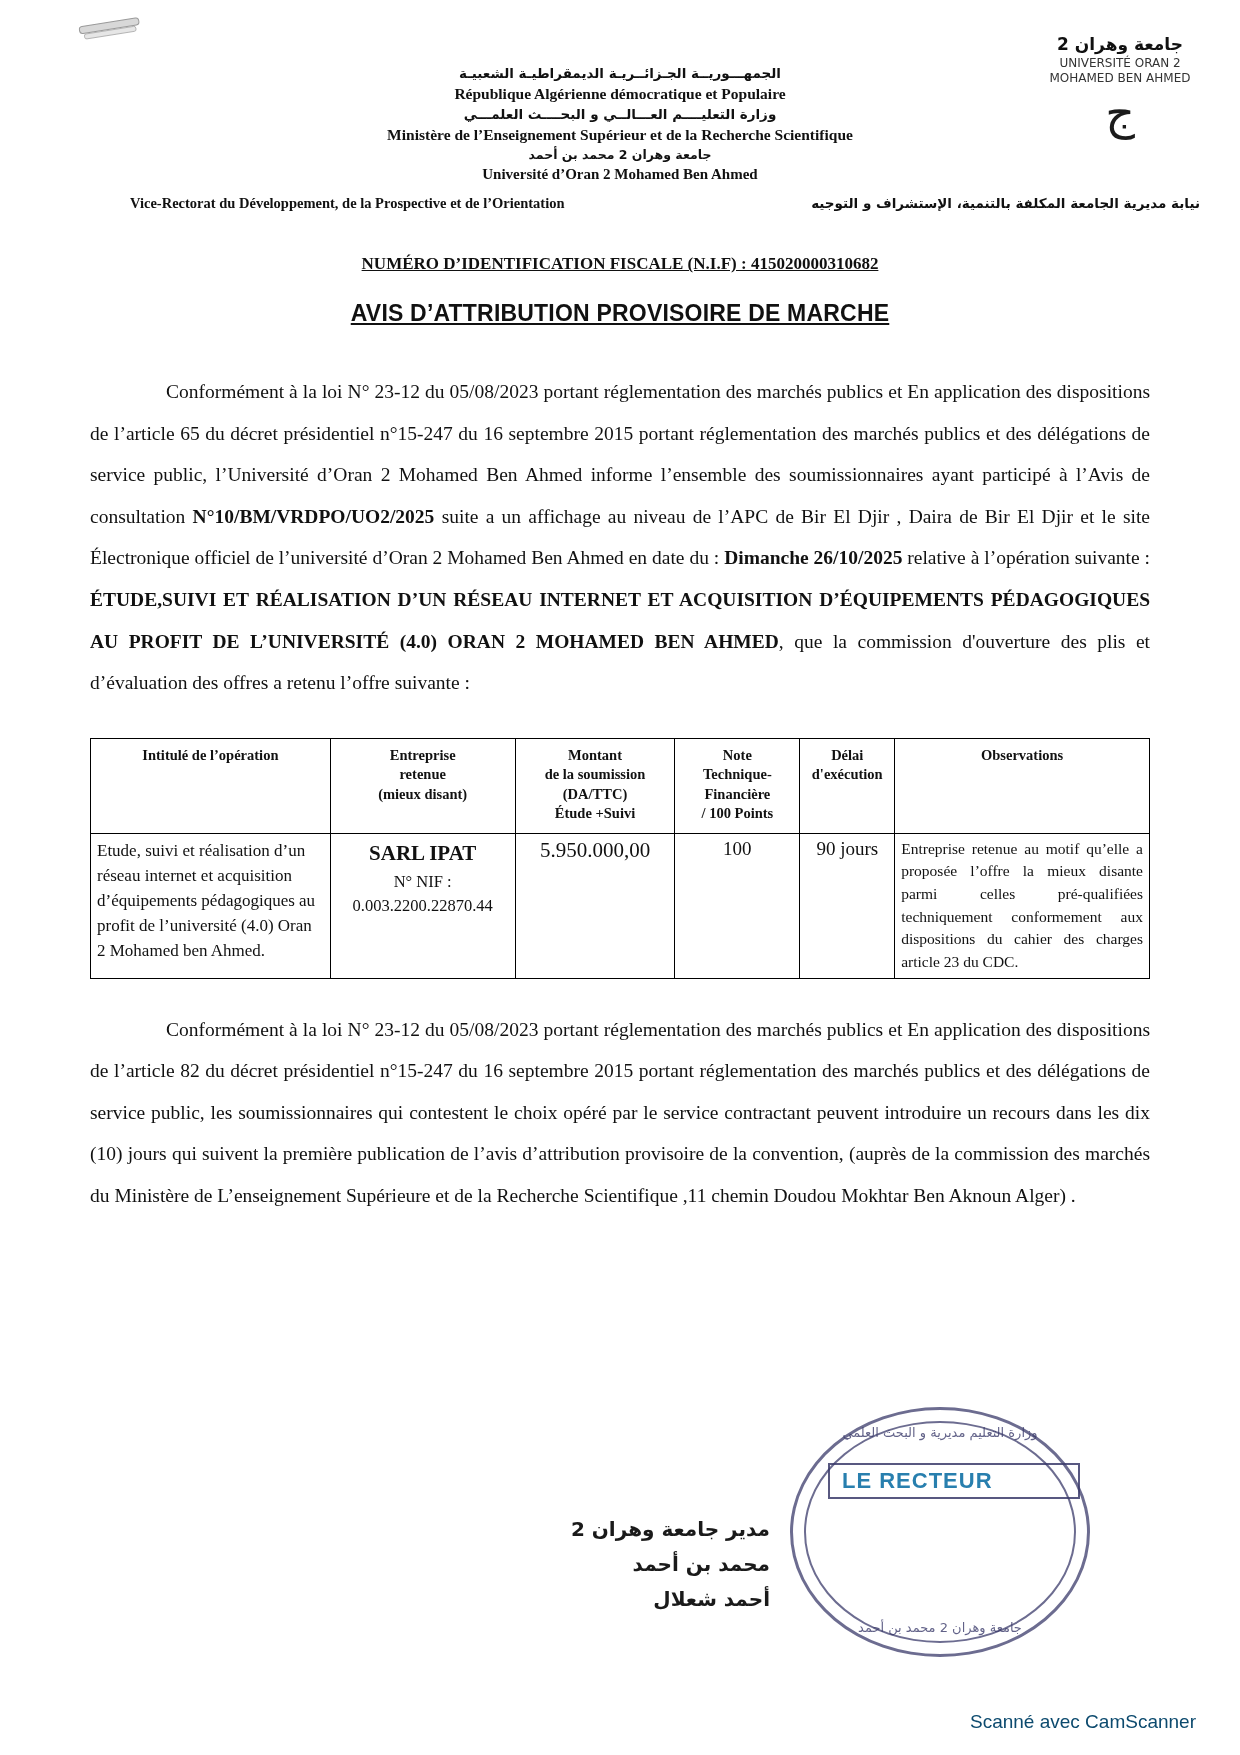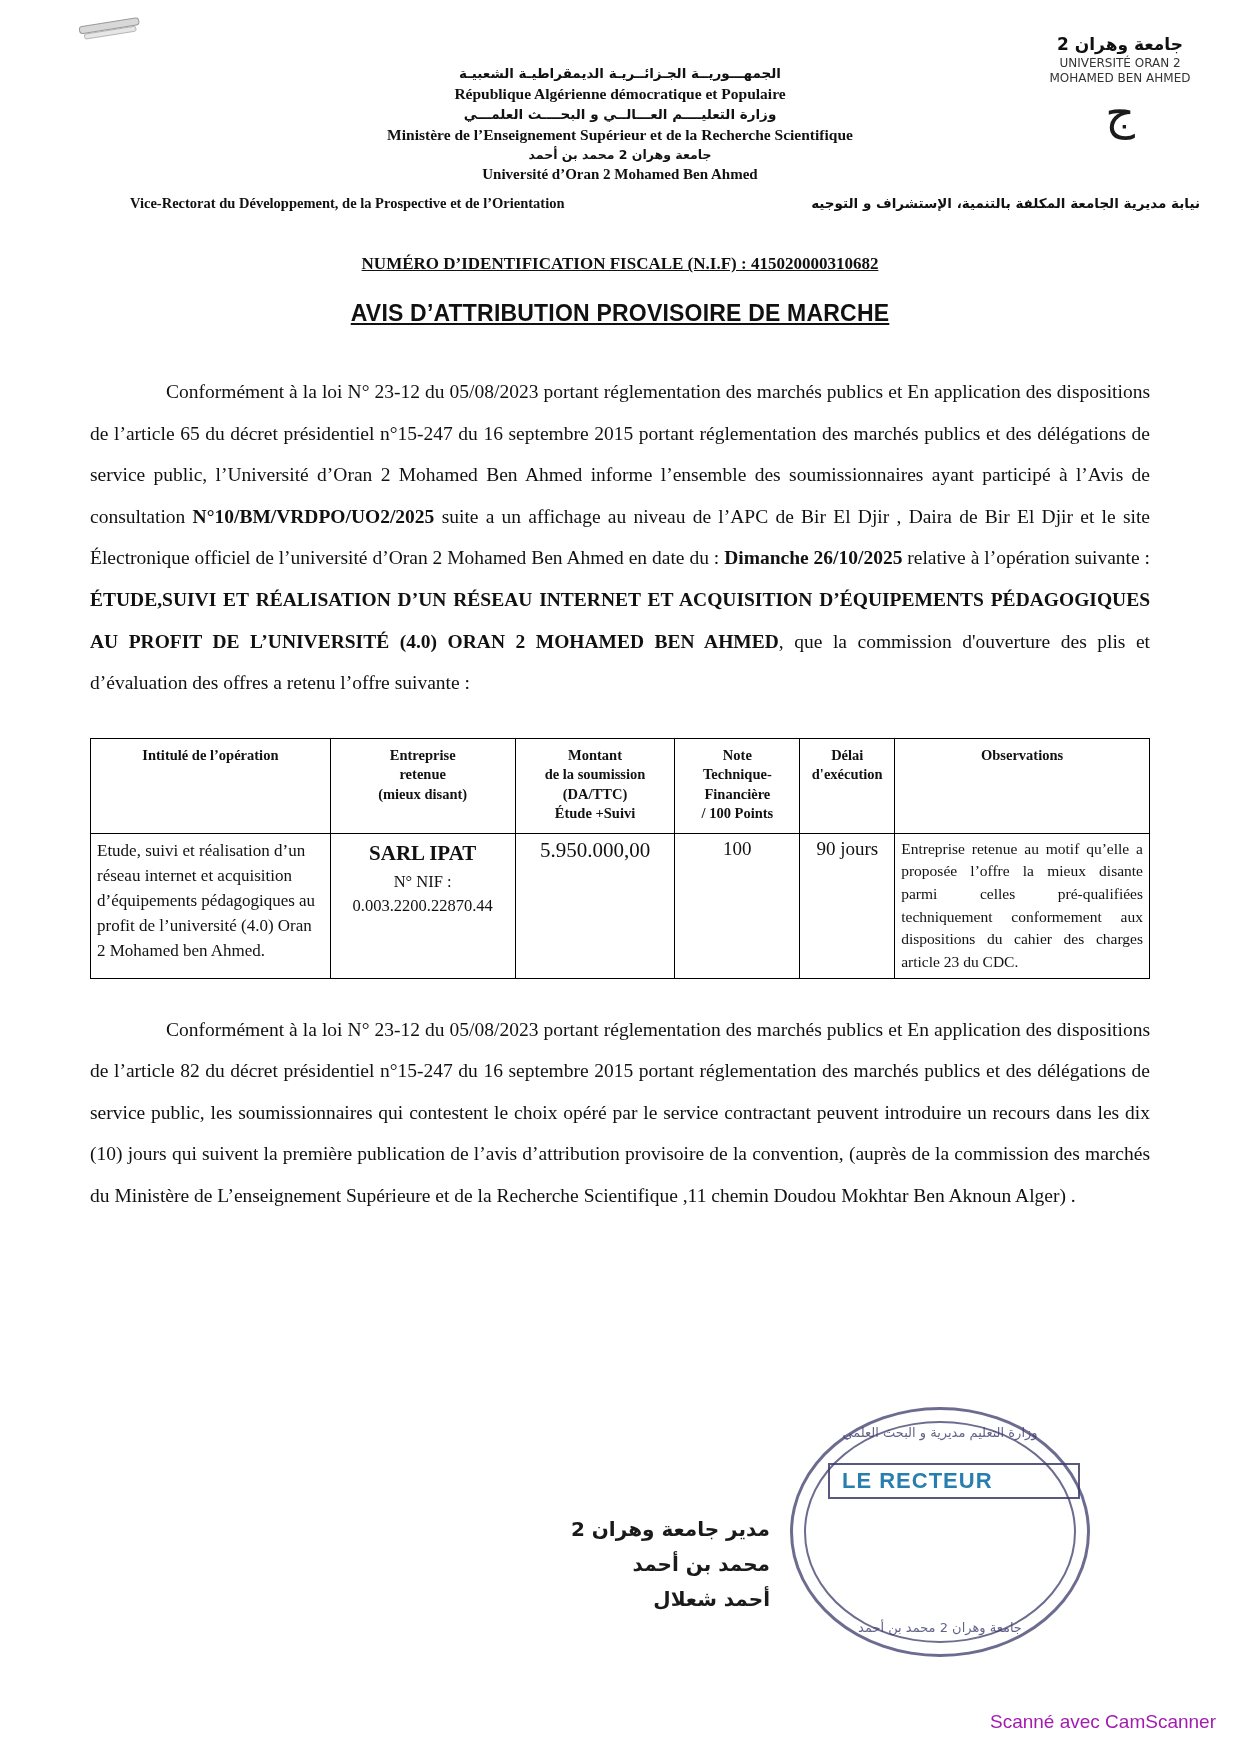--- a/index.html
+++ b/index.html
@@ -282,25 +282,25 @@
     direction: rtl;
     font-family: "DejaVu Sans", sans-serif;
     font-size: 20px;
     font-weight: bold;
     line-height: 1.75;
     color: #1a1a1a;
   }
 
   .camscanner {
     position: absolute;
-    right: 24px;
+    right: 44px;
     bottom: 22px;
     font-family: "Liberation Sans", sans-serif;
     font-size: 19px;
-    color: #a21caf;
+    color: #0c4a6e;
     text-align: right;
   }
 </style>
 </head>
 <body>
 
 <div class="page">
 
   <svg class="clip" viewBox="0 0 66 26">
     <rect x="2" y="4" width="60" height="7" rx="3" fill="#d8d8d8" stroke="#9a9a9a" stroke-width="1"></rect>

